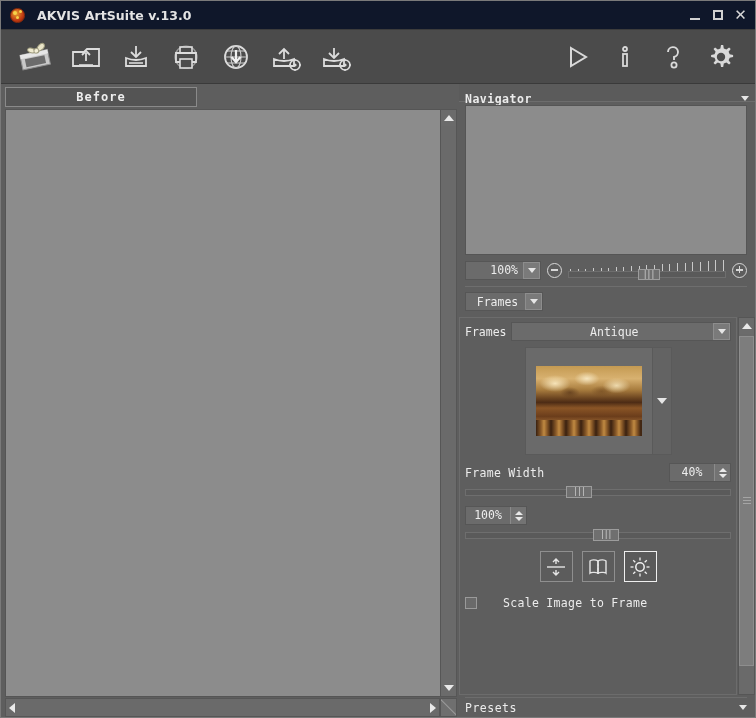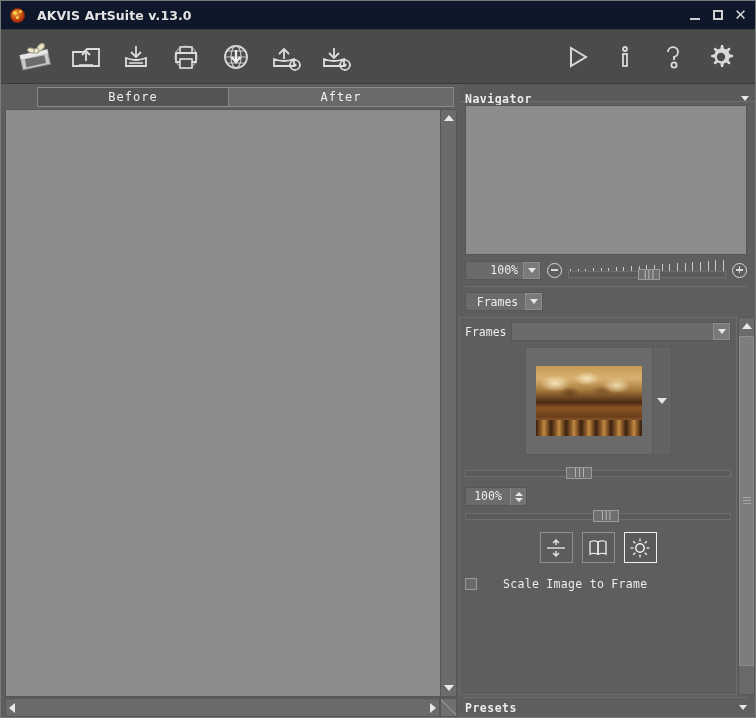--- a/index.html
+++ b/index.html
@@ -78,21 +78,21 @@
     background: #5e5e5e;
     padding: 3px 0 0 4px;
   }
   .tabs { display: flex; height: 20px; flex: 0 0 20px; }
   .tab {
     height: 20px; line-height: 19px; text-align: center;
     font-size: 12px; color: #ededed;
     border: 1px solid #8a8a8a;
     font-family: "DejaVu Sans Mono", monospace;
   }
-  .tab.before { width: 192px; background: #545454; font-weight: normal; letter-spacing:1px;margin-left:32px;}
+  .tab.before { width: 192px; background: #545454; font-weight: bold; letter-spacing:1px;}
   .tab.after  { width: 225px; background: #6a6a6a; color: #f0f0f0; border-left: none; letter-spacing:1px;}
 
   .canvas-wrap { flex: 1 1 auto; display: flex; min-height: 0; margin-top: 2px; }
   .canvas {
     flex: 1 1 auto;
     background: #8c8c8c;
     border: 1px solid #555;
     border-right: none;
   }
   
@@ -300,21 +300,21 @@
     background: #6a6a6a; border: 1px solid #9a9a9a;
   }
   .check-label { color: #ececec; font-size: 11.5px; letter-spacing: .3px; margin-left: 20px;}
 
   .filler { flex: 1 1 auto; }
 
   .presets-bar {
     height: 20px; flex: 0 0 20px;
     margin: 2px 8px 0 6px;
     display: flex; align-items: center; justify-content: space-between;
-    color: #ececec; font-size: 11.5px; font-weight: bold; letter-spacing: .5px;
+    color: #ececec; font-size: 11.5px; font-weight: normal; letter-spacing: .5px;
     border-top: 1px solid #6d6d6d;
   }
 
   .settings-vsb {
     width: 17px; flex: 0 0 17px; background: #6a6a6a;
     border: 1px solid #565656; display: flex; flex-direction: column;
     margin-left: 1px;
   }
   .settings-vsb .sb-thumb-v { height: 330px; margin-top: 2px; position: relative; }
   .settings-vsb .sb-thumb-v .grip {
@@ -445,21 +445,20 @@
         <circle cx="15" cy="15" r="4.2" fill="#4b4b4b"></circle>
       </svg>
     </div>
   </div>
 
   <div class="body">
 
     <div class="left">
       <div class="tabs">
         <div class="tab before">Before</div>
-        <div class="tab after">After</div>
       </div>
 
       <div class="canvas-wrap">
         <div class="canvas"></div>
         <div class="vsb">
           <div class="sb-arrow">
               <div class="tri tri-up"></div>
             </div>
           <div class="sb-track"></div>
           <div class="sb-arrow">
@@ -534,36 +533,47 @@
             </span>
         </div>
       </div>
 
       <div class="settings-scroll">
         <div class="settings-inner">
 
           <div class="lib-row">
             <span class="lib-label">Frames</span>
             <div class="combo lib-combo">
+              <span class="txt">Antique</span>
               <span class="dd-btn">
                   <i class="dd-tri"></i>
                 </span>
             </div>
           </div>
 
           <div class="thumb-area">
             <div class="thumb-box">
               <div class="thumb-img"></div>
             </div>
             <div class="thumb-scroll">
               <i class="dd-tri" style="border-left-width:5px;border-right-width:5px;border-top-width:6px;"></i>
             </div>
           </div>
 
           <div class="slider-block">
+            <div class="slider-head">
+              <span class="slider-label">Frame Width</span>
+              <div class="spin">
+                <span class="v">40%</span>
+                <span class="arrows">
+                  <i class="tri tri-up"></i>
+                    <i class="tri tri-down"></i>
+                </span>
+              </div>
+            </div>
             <div class="hslider">
               <div class="trk"></div>
               <div class="th" style="left:38%"></div>
             </div>
           </div>
 
           <div class="slider-block">
             <div class="slider-head">
               <div class="spin">
                 <span class="v">100%</span>

